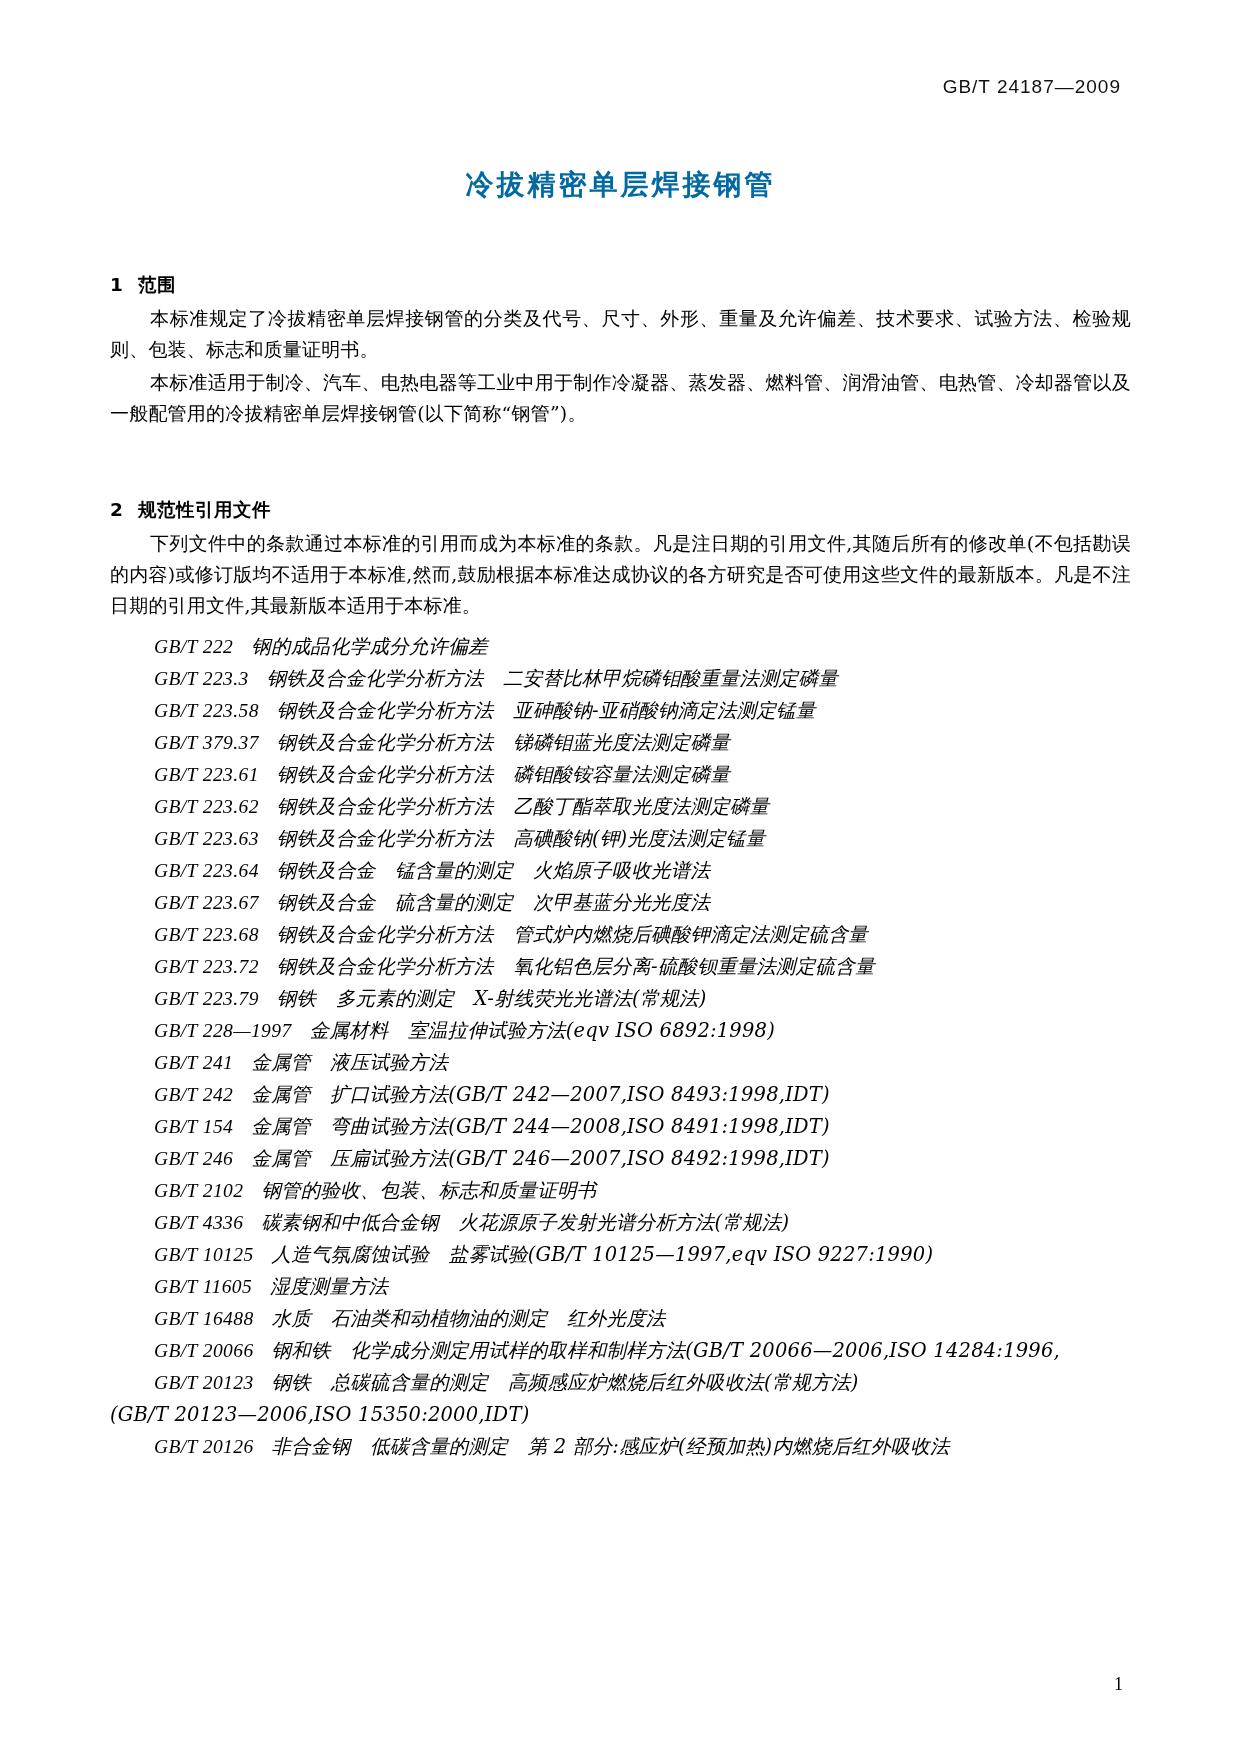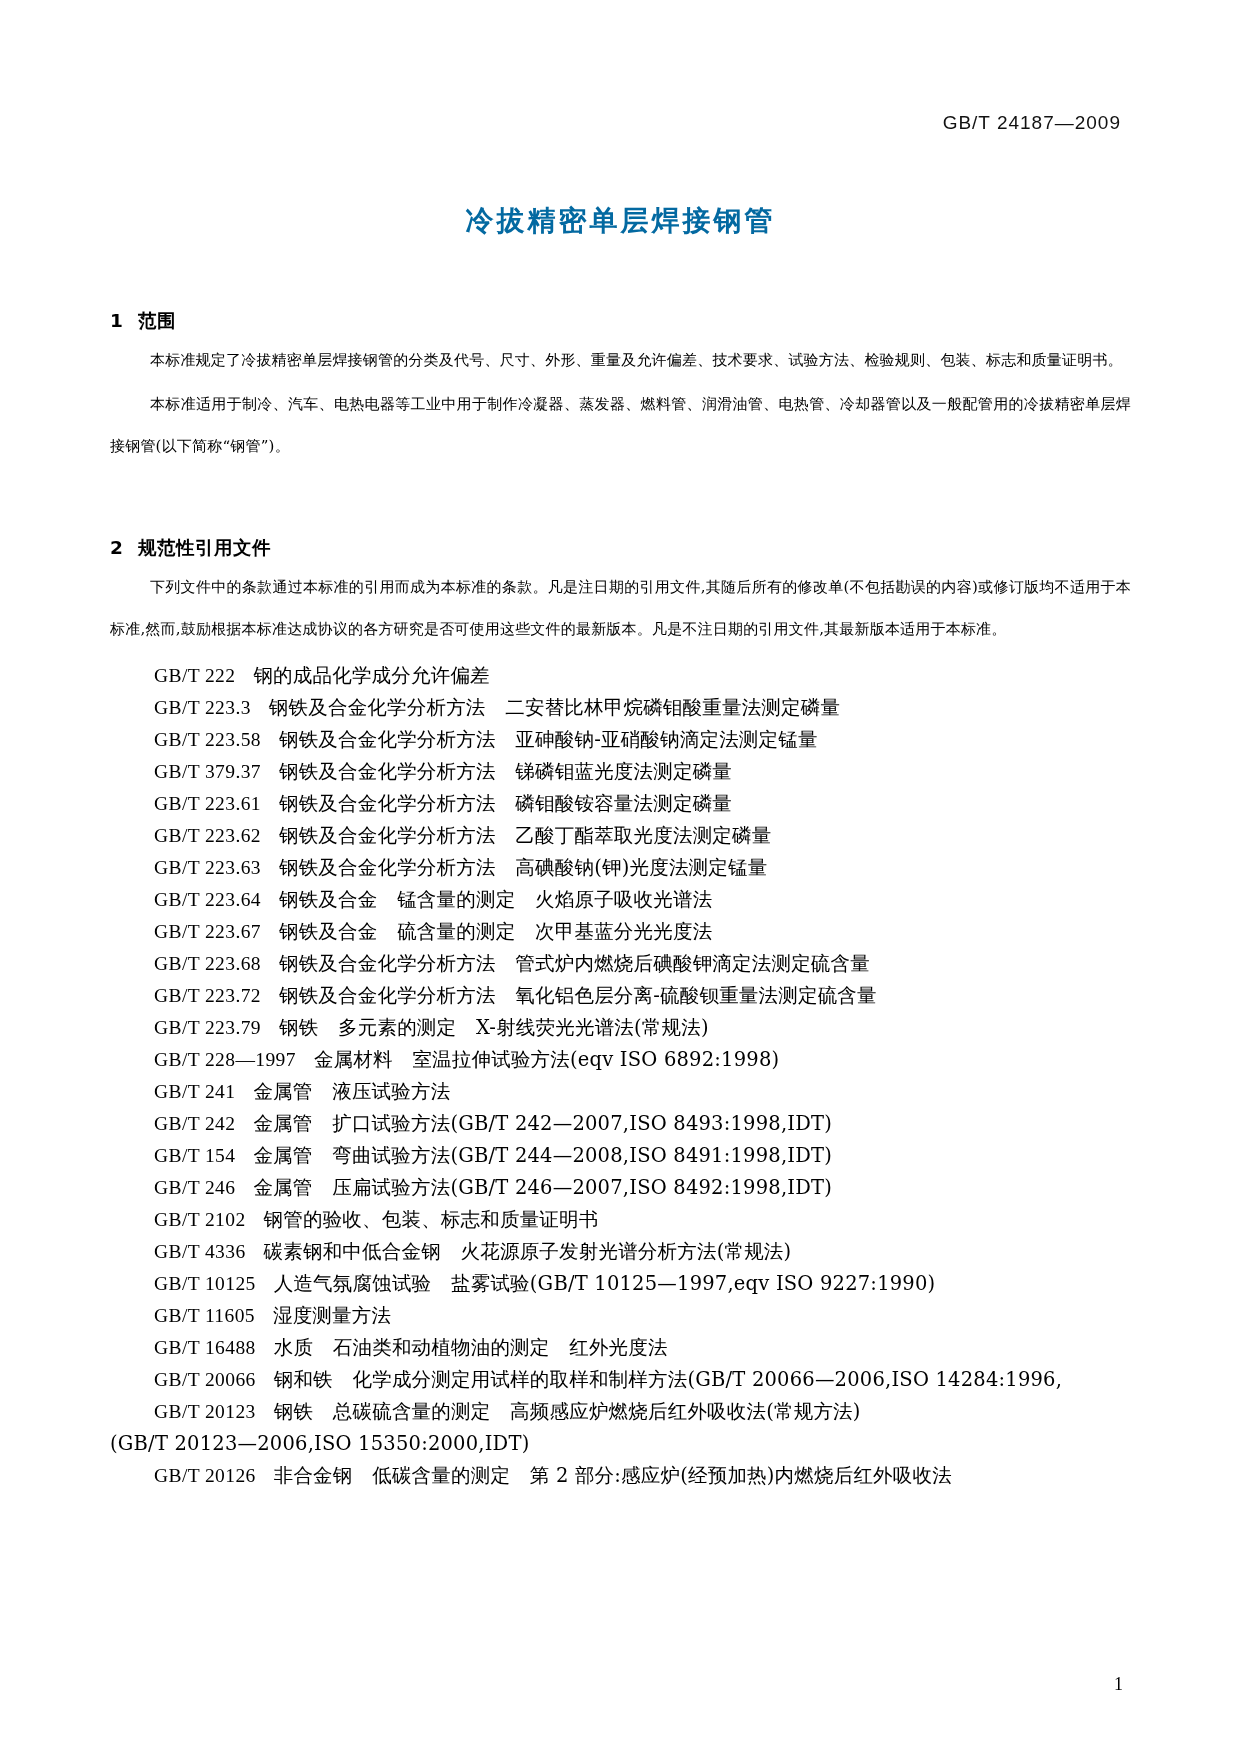--- a/index.html
+++ b/index.html
@@ -20,21 +20,21 @@
     width: 1241px;
     height: 1755px;
     box-sizing: border-box;
     padding: 0 110px;
   }
   .std-header {
     text-align: right;
     font-family: "Liberation Sans", sans-serif;
     font-size: 19px;
     letter-spacing: 1px;
-    padding-top: 112px;
+    padding-top: 76px;
     padding-right: 10px;
     color: #111;
   }
   .doc-title {
     text-align: center;
     font-family: "DejaVu Sans", "Liberation Sans", sans-serif;
     font-weight: bold;
     font-size: 28px;
     letter-spacing: 3px;
     margin-top: 68px;
@@ -48,29 +48,30 @@
     letter-spacing: 0.5px;
     margin-top: 68px;
     margin-bottom: 6px;
   }
   .section-head .num {
     display: inline-block;
     min-width: 28px;
   }
   p.body-text {
     font-family: "DejaVu Serif", "Liberation Serif", serif;
-    font-size: 15px;
-    line-height: 42px;
+    font-size: 19px;
+    line-height: 31px;
     text-align: justify;
     margin: 0 0 2px 0;
     text-indent: 40px;
     letter-spacing: 0.2px;
   }
   .ref-list {
     margin-top: 10px;
+    font-style: italic;
   }
   .ref-item {
     font-family: "DejaVu Serif", "Liberation Serif", serif;
     font-size: 19.5px;
     line-height: 32px;
     margin: 0;
     padding-left: 44px;
     text-indent: 0;
     letter-spacing: 0.2px;
     white-space: normal;

